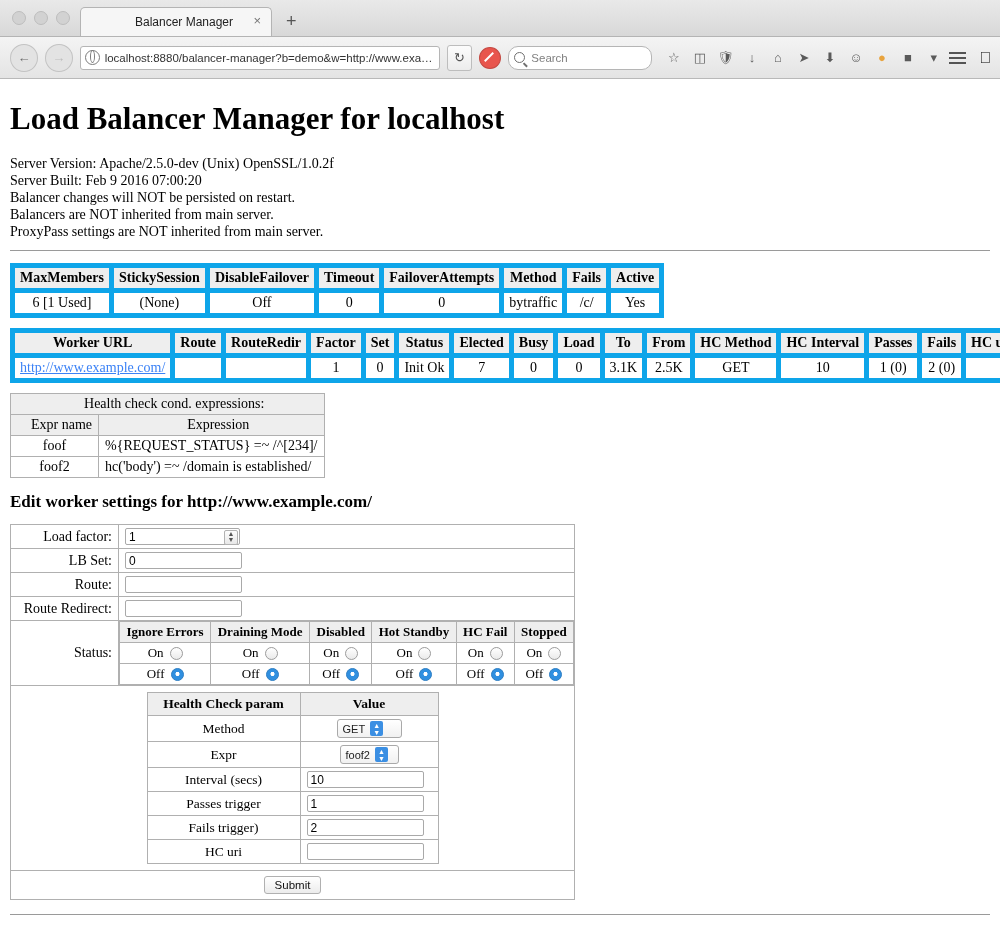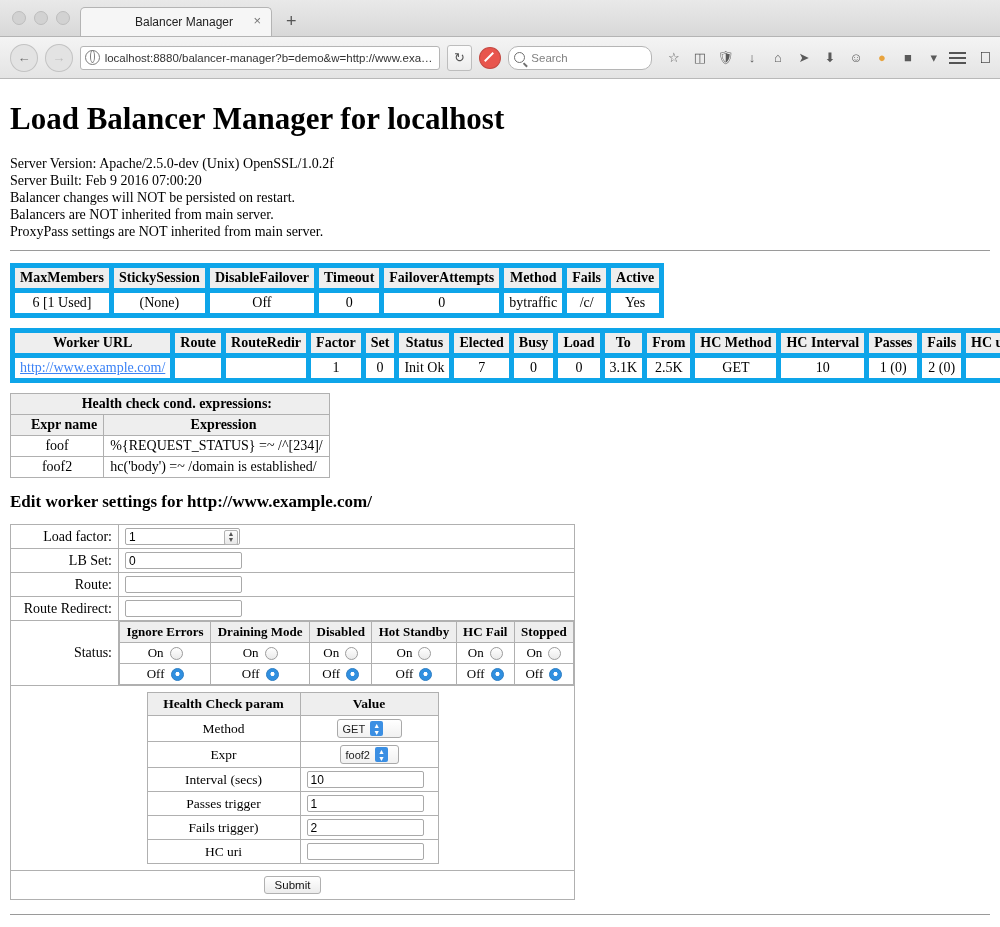--- a/index.html
+++ b/index.html
@@ -287,21 +287,21 @@
   table.hc {
     border-collapse: collapse;
     font-size: 14px;
     font-family: "Liberation Serif", serif;
     margin-bottom: 10px;
   }
   table.hc th, table.hc td {
     border: 1px solid #b0b0b0;
     padding: 2px 6px;
   }
-  table.hc th { background: #eeeeee; font-weight: bold; text-align: center; padding-left: 20px; }
+  table.hc th { background: #eeeeee; font-weight: normal; text-align: center; padding-left: 20px; }
   table.hc td.name { text-align: center; }
   table.hc td.expr { text-align: left; }
 
   
   table.form {
     border-collapse: collapse;
     font-size: 14px;
     font-family: "Liberation Serif", serif;
     width: 565px;
   }

